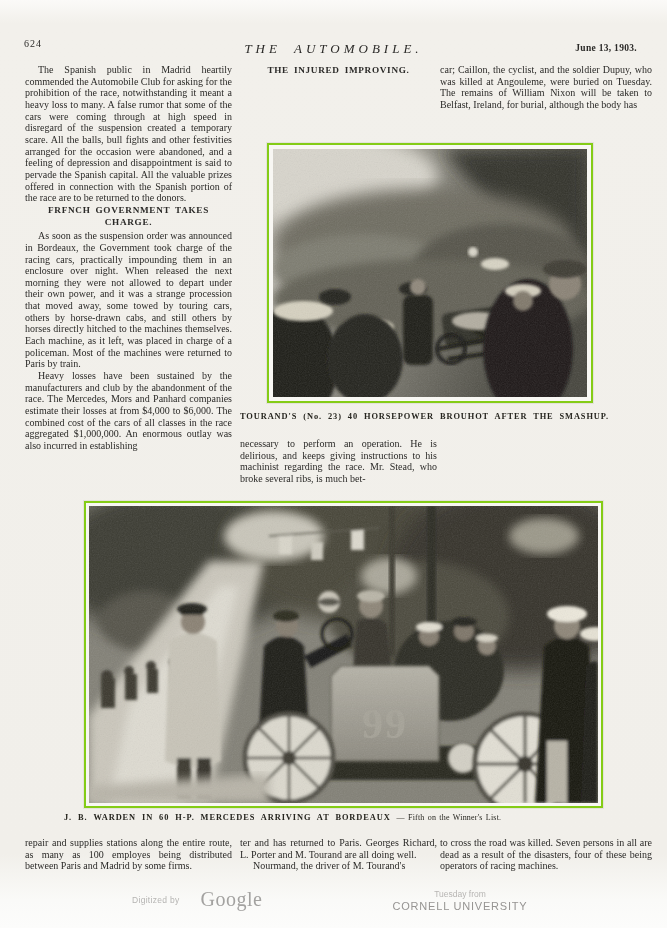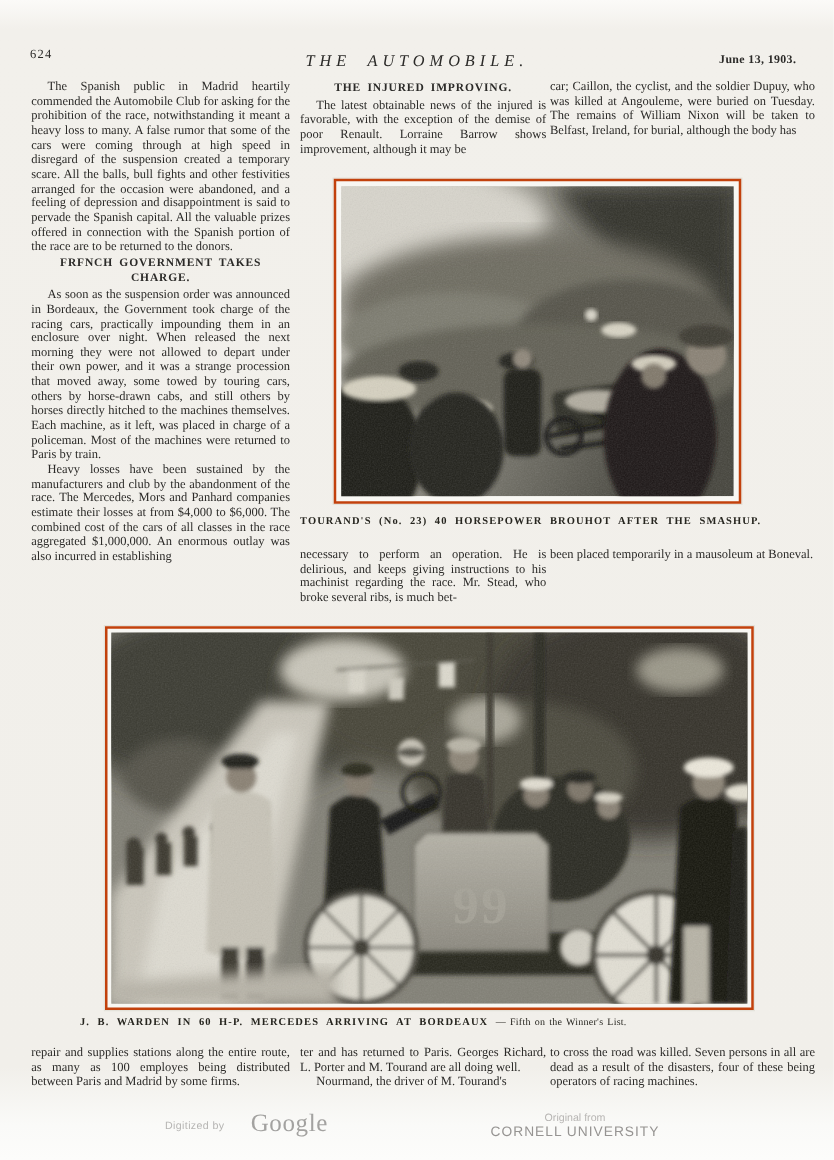--- a/index.html
+++ b/index.html
@@ -20,21 +20,21 @@
   .colhead{font-weight:bold;font-size:9.2px;letter-spacing:0.7px;word-spacing:2px;text-align:center;margin:1px 0 2px 0;}
   .col-left{left:25px;top:64px;width:207px;}
   .col-mid{left:240px;top:64px;width:197px;}
   .col-right{left:440px;top:64px;width:212px;}
   .col-mid2{left:240px;top:438px;width:197px;}
   .col-right2{left:440px;top:438px;width:212px;}
   .col-left-b{left:25px;top:837px;width:207px;}
   .col-mid-b{left:240px;top:837px;width:197px;}
   .col-right-b{left:440px;top:837px;width:212px;}
   
-  .photoframe{background:#f8f7f3;border:2px solid #c2410c;box-shadow:0 0 0 1px #e4e2da;}
+  .photoframe{background:#f8f7f3;border:2px solid #84cc16;box-shadow:0 0 0 1px #e4e2da;}
   .photo1{left:267px;top:143px;width:314px;height:248px;padding:4px;}
   .photo2{left:84px;top:501px;width:509px;height:297px;padding:3px;}
   .photoframe svg{display:block;width:100%;height:100%;}
   .caption{font-weight:bold;font-size:8.4px;letter-spacing:0.9px;word-spacing:3px;text-align:left;color:#26251f;}
   .caption1{left:240px;top:412px;width:380px;}
   .caption2{left:64px;top:813px;width:560px;}
   .caption .suffix{font-weight:normal;font-size:8px;letter-spacing:0.2px;word-spacing:1px;text-transform:none;}
   
   .footer-left{left:132px;top:888px;display:flex;align-items:center;gap:21px;}
   .digitized{font-family:"Liberation Sans",sans-serif;font-size:8.5px;color:#b5b4b2;letter-spacing:0.3px;}
@@ -52,21 +52,20 @@
 
 <div class="abs col col-left">
   <p class="ind">The Spanish public in Madrid heartily commended the Automobile Club for asking for the prohibition of the race, notwithstanding it meant a heavy loss to many. A false rumor that some of the cars were coming through at high speed in disregard of the suspension created a temporary scare. All the balls, bull fights and other festivities arranged for the occasion were abandoned, and a feeling of depression and disappointment is said to pervade the Spanish capital. All the valuable prizes offered in connection with the Spanish portion of the race are to be returned to the donors.</p>
   <div class="colhead">FRFNCH GOVERNMENT TAKES CHARGE.</div>
   <p class="ind">As soon as the suspension order was announced in Bordeaux, the Government took charge of the racing cars, practically impounding them in an enclosure over night. When released the next morning they were not allowed to depart under their own power, and it was a strange procession that moved away, some towed by touring cars, others by horse-drawn cabs, and still others by horses directly hitched to the machines themselves. Each machine, as it left, was placed in charge of a policeman. Most of the machines were returned to Paris by train.</p>
   <p class="ind">Heavy losses have been sustained by the manufacturers and club by the abandonment of the race. The Mercedes, Mors and Panhard companies estimate their losses at from $4,000 to $6,000. The combined cost of the cars of all classes in the race aggregated $1,000,000. An enormous outlay was also incurred in establishing</p>
 </div>
 
 <div class="abs col col-mid">
   <div class="colhead">THE INJURED IMPROVING.</div>
-  <p class="ind">The latest obtainable news of the injured is favorable, with the exception of the demise of poor Renault. Lorraine Barrow shows improvement, although it may be</p>
 </div>
 
 <div class="abs col col-right">
   <p>car; Caillon, the cyclist, and the soldier Dupuy, who was killed at Angouleme, were buried on Tuesday. The remains of William Nixon will be taken to Belfast, Ireland, for burial, although the body  has</p>
 </div>
 
 <div class="abs photoframe photo1">
   <svg viewBox="0 0 314 248" preserveAspectRatio="none">
     <defs>
       <linearGradient id="pA-sky" x1="0" y1="0" x2="1" y2="0.35">
@@ -120,21 +119,20 @@
     <rect width="314" height="248" filter="url(#pA-grain)" opacity="0.16"></rect>
   </svg>
 </div>
 <div class="abs caption caption1">TOURAND'S (No. 23) 40 HORSEPOWER BROUHOT AFTER THE SMASHUP.</div>
 
 <div class="abs col col-mid2">
   <p>necessary to perform an operation. He is delirious, and keeps giving instructions to his machinist regarding the race. Mr. Stead, who broke several ribs, is much bet-</p>
 </div>
 
 <div class="abs col col-right2">
-  <p>been placed temporarily in a mausoleum at Boneval.</p>
 </div>
 
 <div class="abs photoframe photo2">
   <svg viewBox="0 0 509 297" preserveAspectRatio="none">
     <defs>
       <linearGradient id="pB-hood" x1="0" y1="0" x2="0" y2="1">
         <stop offset="0" stop-color="#b5b2a7"></stop>
           <stop offset="1" stop-color="#8c897f"></stop>
       </linearGradient>
       <filter id="pB-b10">
@@ -277,15 +275,15 @@
 </div>
 <div class="abs col col-right-b">
   <p>to cross the road was killed. Seven persons in all are dead as a result of the disasters, four of these being operators of racing machines.</p>
 </div>
 
 <div class="abs footer-left">
   <span class="digitized">Digitized by</span>
   <span class="glogo">Google</span>
 </div>
 <div class="abs footer-right">
-  <div class="origfrom">Original from</div>
+  <div class="origfrom">Tuesday from</div>
   <div class="cornell">CORNELL UNIVERSITY</div>
 </div>
 
 </body></html>

